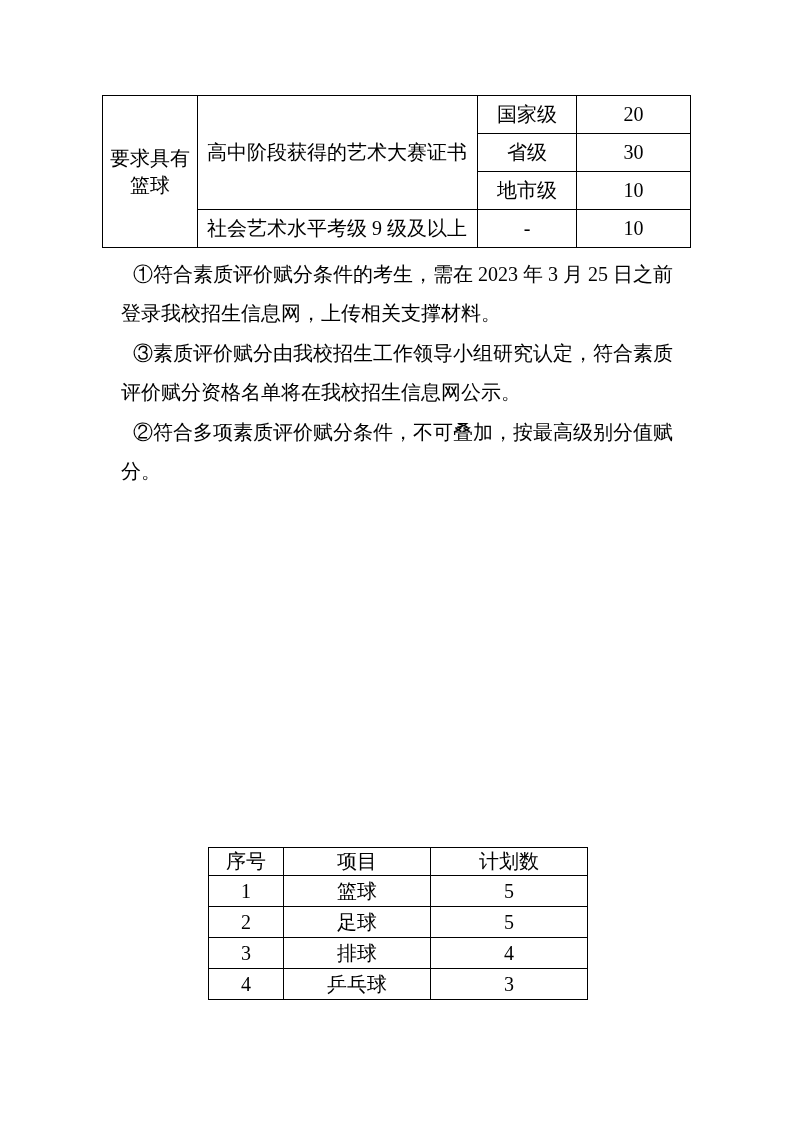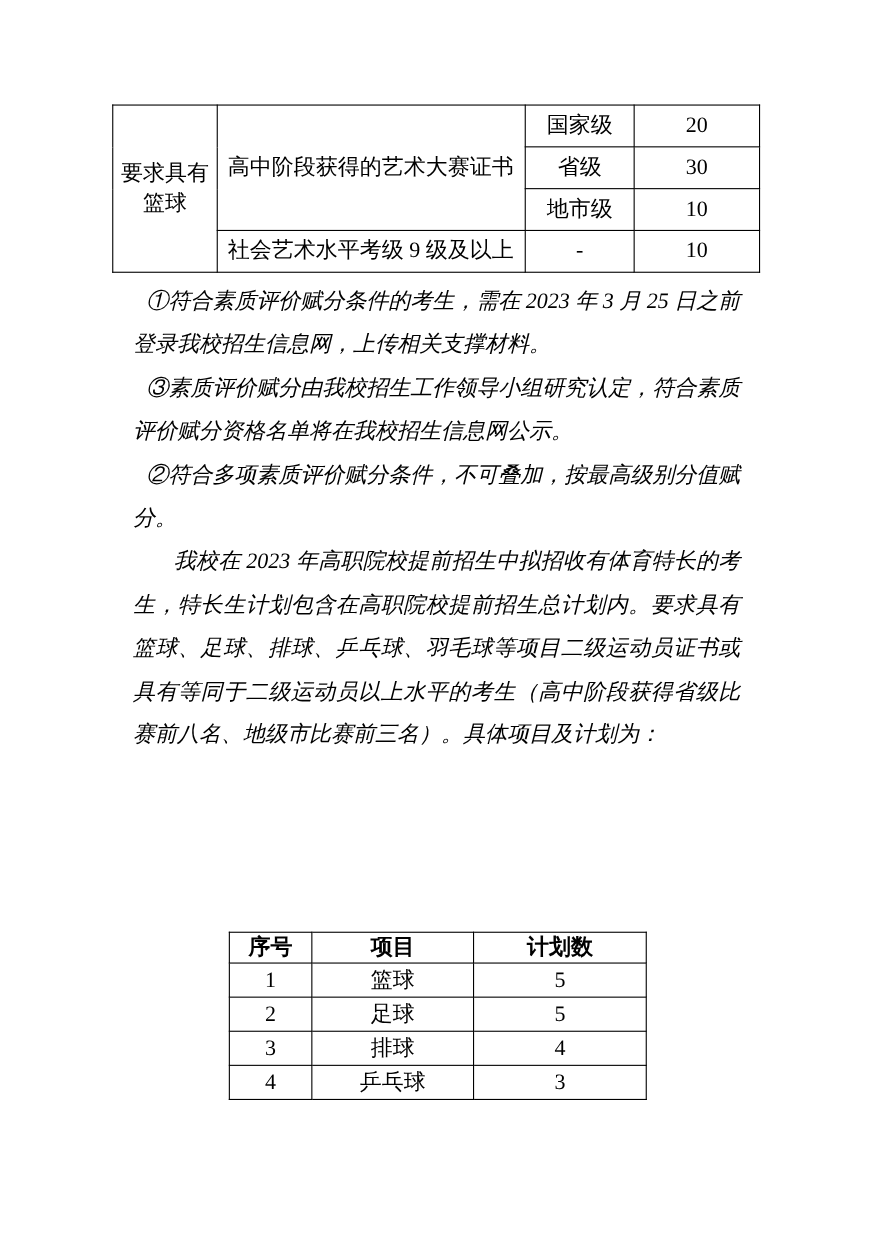--- a/index.html
+++ b/index.html
@@ -31,31 +31,31 @@
   }
   table.doc-table td.cell-left {
     text-align: left;
     padding-left: 9px;
   }
   #award-table { left: 102px; top: 95px; width: 588px; }
   #award-table tr { height: 38px; }
   #plan-table { left: 208px; top: 847px; width: 379px; }
   #plan-table thead tr { height: 28px; }
   #plan-table tbody tr { height: 31px; }
-  #plan-table th { font-weight: bold; margin-top: 40px; }
+  #plan-table th { font-weight: normal; margin-top: 40px; }
   .body-text {
     position: absolute;
     left: 121px;
     top: 255px;
     width: 552px;
     font-size: 20px;
     line-height: 39.4px;
     text-align: justify;
   }
-  .body-text p { margin: 0; font-style: italic; }
+  .body-text p { margin: 0; }
   p.para-circled { text-indent: 12px; }
   p.para-indent  { text-indent: 37px; }
 </style>
 </head>
 <body>
 
 <div class="page">
 
   <table class="doc-table" id="award-table">
     <colgroup>
@@ -84,21 +84,20 @@
         <td>-</td>
         <td>10</td>
       </tr>
     </tbody>
   </table>
 
   <div class="body-text">
     <p class="para-circled">①符合素质评价赋分条件的考生，需在 2023 年 3 月 25 日之前登录我校招生信息网，上传相关支撑材料。</p>
     <p class="para-circled">③素质评价赋分由我校招生工作领导小组研究认定，符合素质评价赋分资格名单将在我校招生信息网公示。</p>
     <p class="para-circled">②符合多项素质评价赋分条件，不可叠加，按最高级别分值赋分。</p>
-    <p class="para-indent">我校在 2023 年高职院校提前招生中拟招收有体育特长的考生，特长生计划包含在高职院校提前招生总计划内。要求具有篮球、足球、排球、乒乓球、羽毛球等项目二级运动员证书或具有等同于二级运动员以上水平的考生（高中阶段获得省级比赛前八名、地级市比赛前三名）。具体项目及计划为：</p>
   </div>
 
   <table class="doc-table" id="plan-table">
     <colgroup>
       <col style="width:75px">
       <col style="width:147px">
       <col style="width:157px">
     </colgroup>
     <thead>
       <tr>

